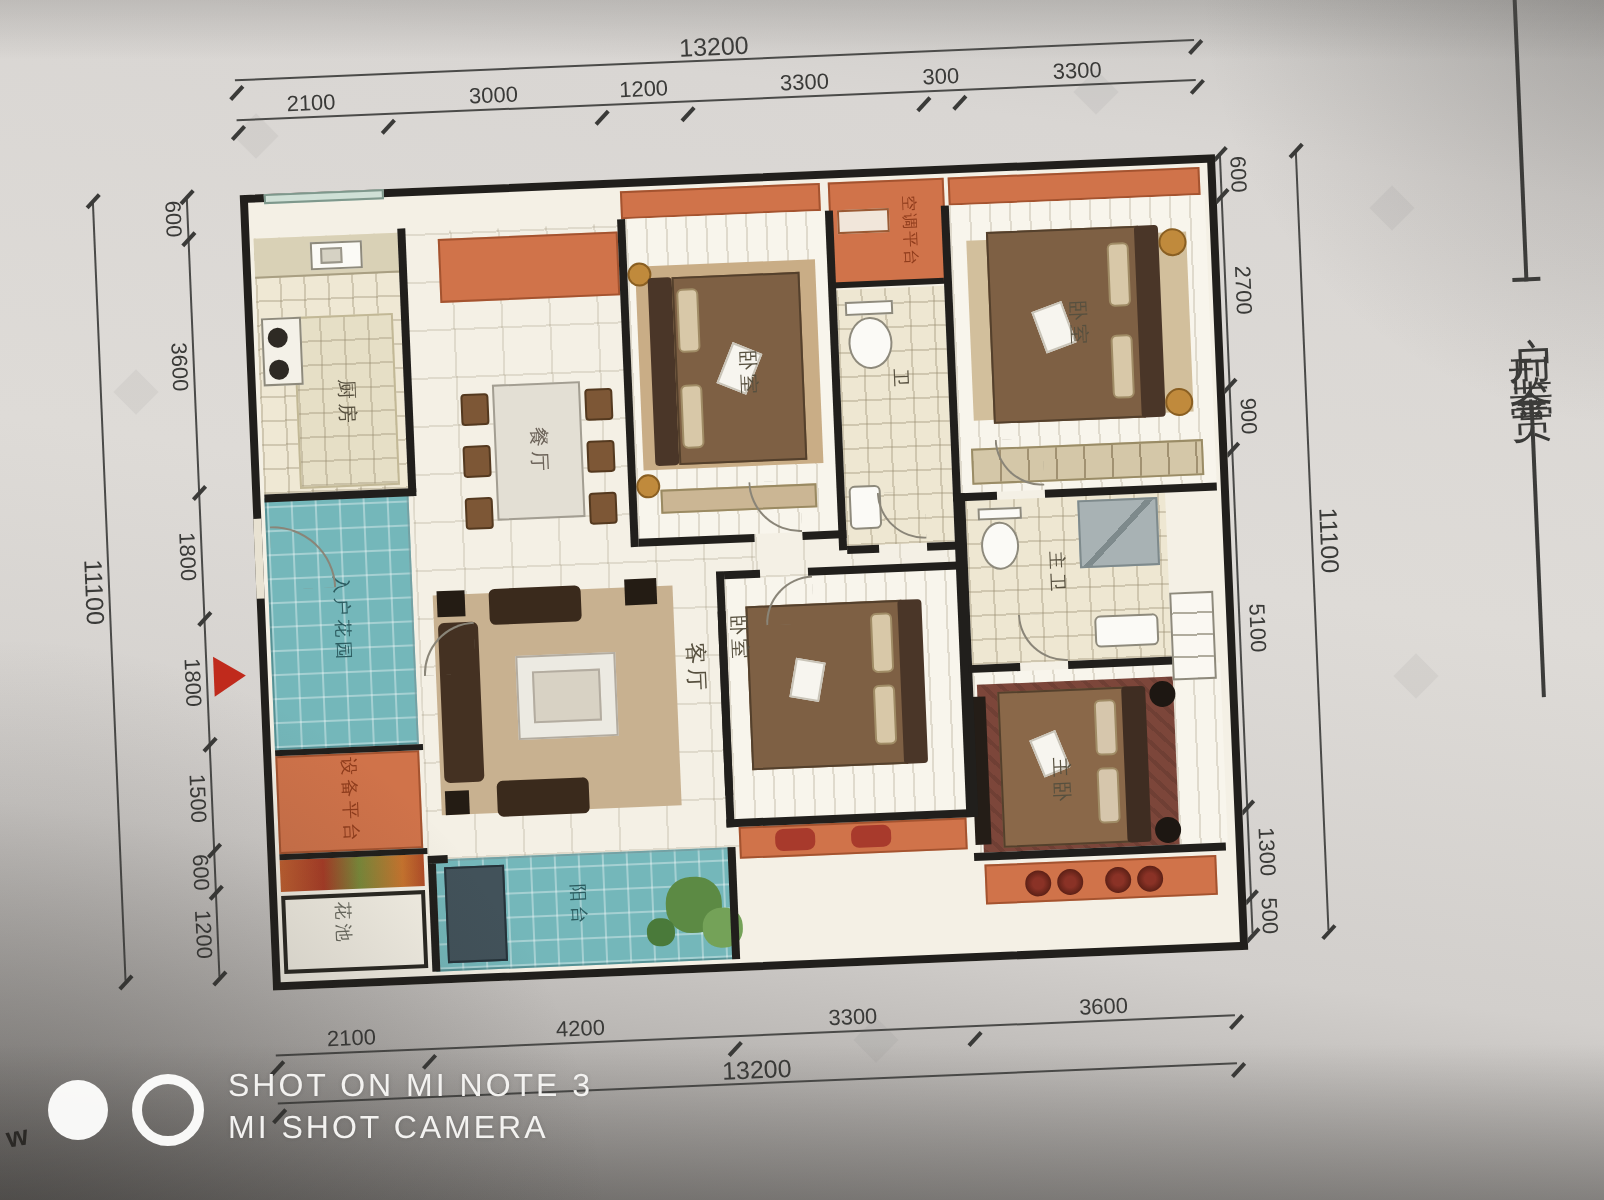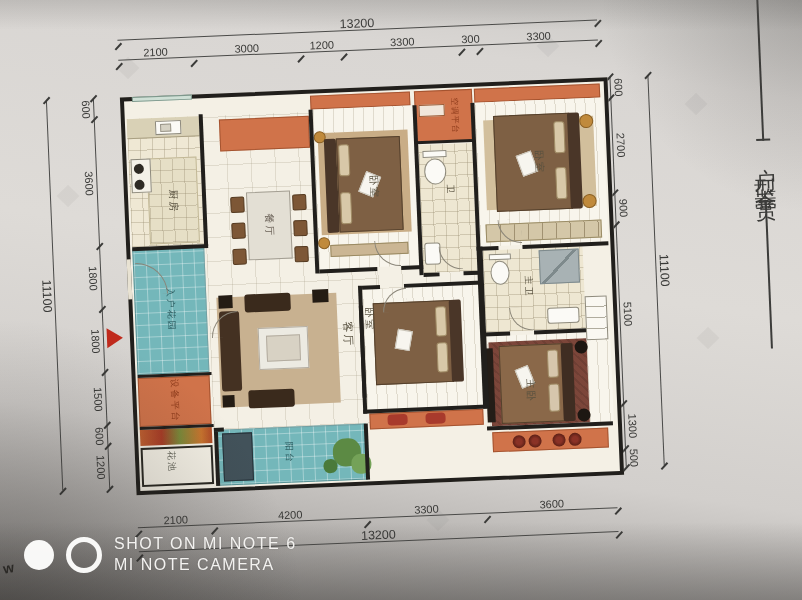--- a/index.html
+++ b/index.html
@@ -350,20 +350,20 @@
           <div class="wall" style="left: 2px; top: 274px; width: 74px; height: 3px;"></div>
           <div class="wall" style="left: 2px; top: 326px; width: 74px; height: 3px;"></div>
         </div>
     </div>
   </div>
 
   <div class="wm">
     <div class="wm-dot"></div>
     <div class="wm-ring"></div>
     <div class="wm-text">
-      <div>SHOT ON MI NOTE 6</div>
-      <div>MI NOTE CAMERA</div>
+      <div>SHOT ON MI NOTE 3</div>
+      <div>MI SHOT CAMERA</div>
     </div>
   </div>
 
   <div class="edge-right">OOOE</div>
   <div class="edge-mark">w</div>
 </div>
 
 </body></html>

